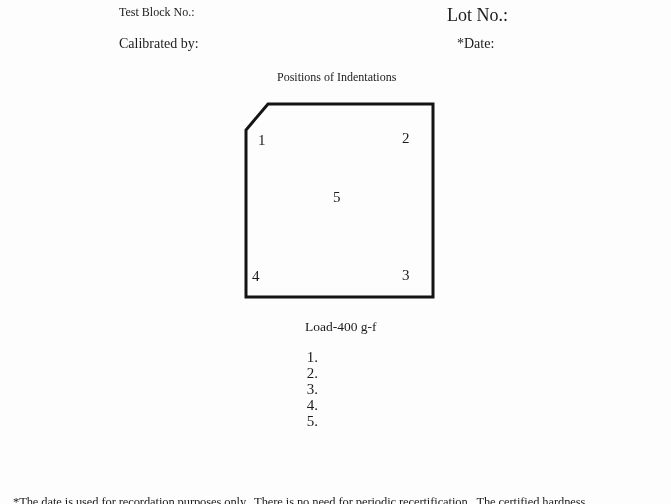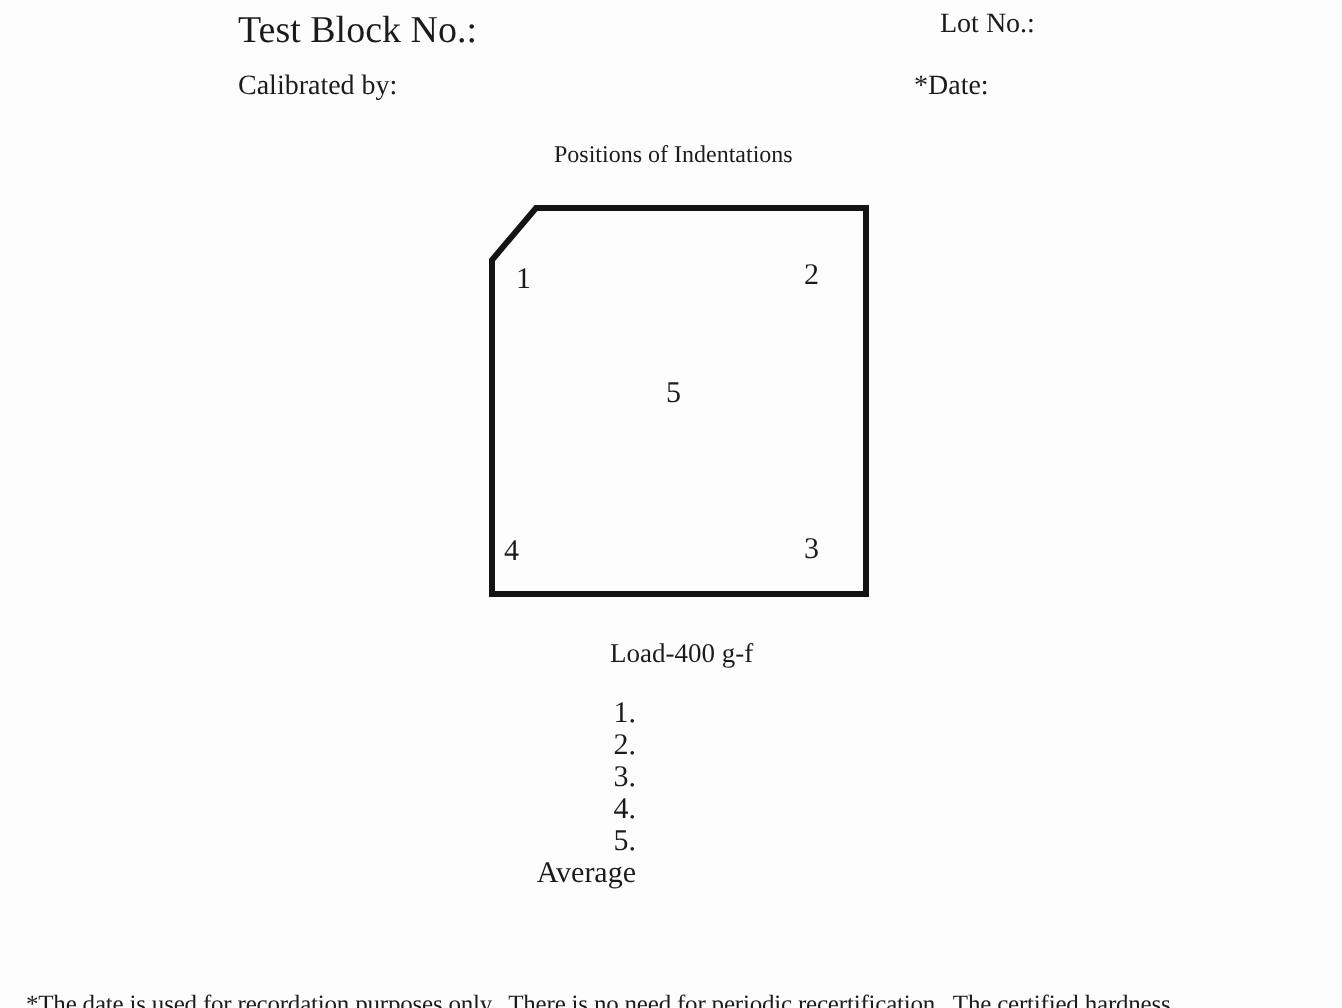--- a/index.html
+++ b/index.html
@@ -7,22 +7,22 @@
     width: 671px; height: 504px;
     background: #fdfdfd;
     position: relative;
     overflow: hidden;
     font-family: "Liberation Serif", "DejaVu Serif", serif;
     color: #1b1b1b;
   }
   .abs { position: absolute; white-space: pre; }
 
   
-  .test-block-label { left: 119px; top: 5px;  font-size: 19px; }
-  .lot-label        { left: 470px; top: 5px;  font-size: 14px; }
+  .test-block-label { left: 119px; top: 5px;  font-size: 12px; }
+  .lot-label        { left: 447px; top: 5px;  font-size: 18px; }
   .calibrated-label { left: 119px; top: 36px; font-size: 14px; }
   .date-label       { left: 457px; top: 36px; font-size: 14px; }
 
   
   .diagram-title { left: 277px; top: 70px; font-size: 12px; }
   .block-svg     { left: 240px; top: 98px; position: absolute; }
   .pos-num       { position: absolute; font-size: 15px; line-height: 1; }
   .n1 { left: 258px; top: 133px; }
   .n2 { left: 402px; top: 131px; }
   .n5 { left: 333px; top: 190px; }
@@ -61,21 +61,20 @@
   <span class="pos-num n5">5</span>
 
   <span class="abs load-label">Load-400 g-f</span>
 
   <div class="readings">
     <div class="row">1.</div>
     <div class="row">2.</div>
     <div class="row">3.</div>
     <div class="row">4.</div>
     <div class="row">5.</div>
-    <div class="row">Average</div>
   </div>
 
   <div class="abs footnote">
     <div>*The date is used for recordation purposes only.  There is no need for periodic recertification.  The certified hardness</div>
     
   </div>
 
 </div>
 
 </body></html>

